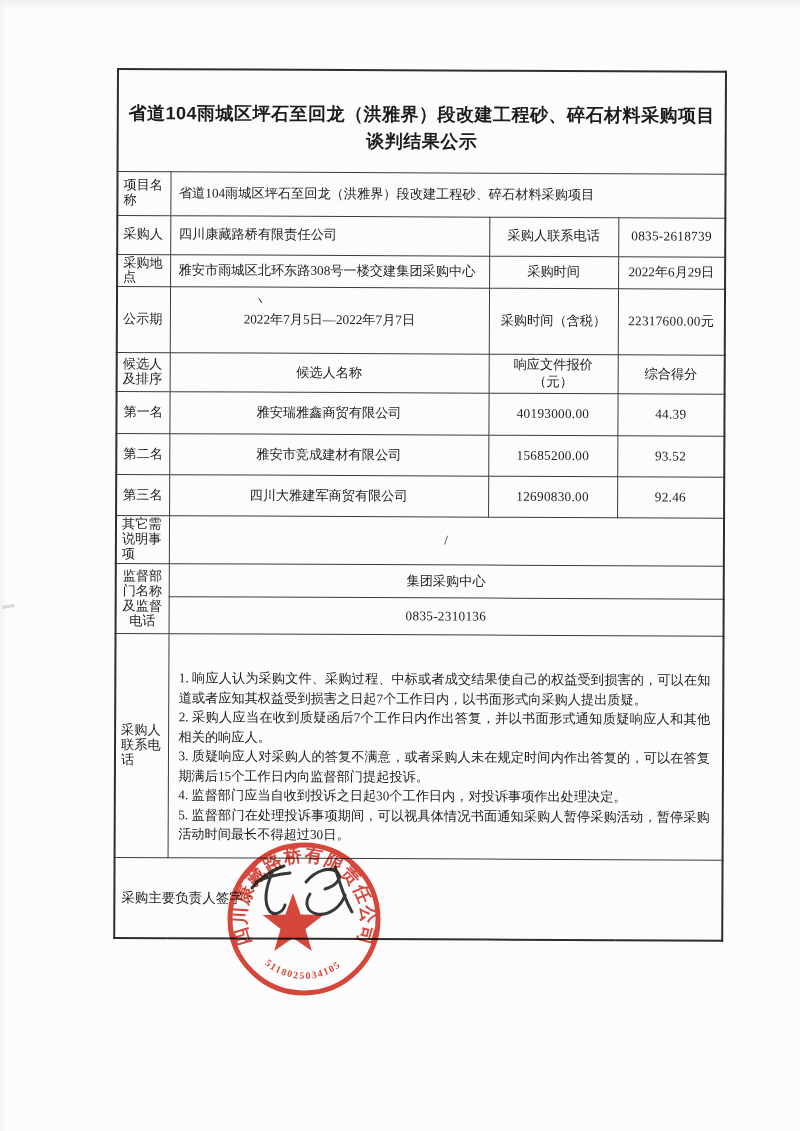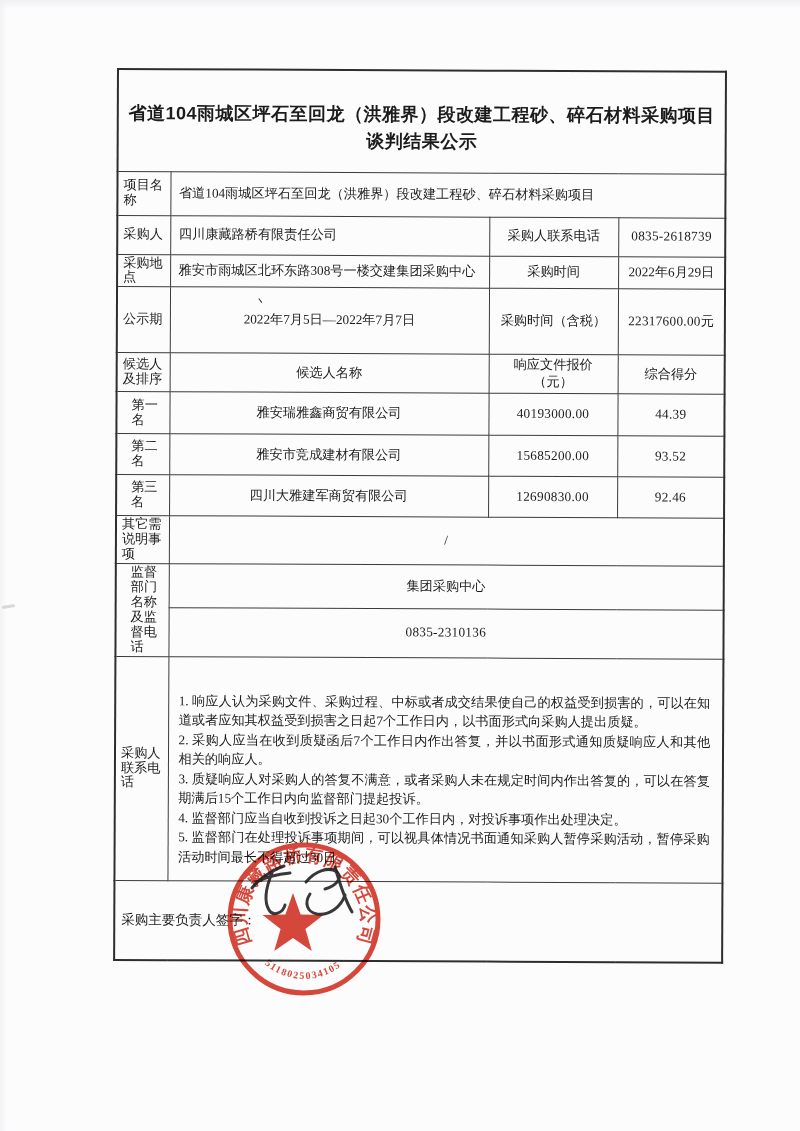--- a/index.html
+++ b/index.html
@@ -32,21 +32,21 @@
     line-height:1.28;
     word-break:break-all;
   }
   .title-cell {
     text-align:center; vertical-align:top;
     font-family:"Liberation Sans","DejaVu Sans",sans-serif;
     font-weight:bold; font-size:18px; line-height:27px; letter-spacing:.5px;
     padding-top:30px;
   }
   .lbl { padding:1px 2px 1px 5px; line-height:1.13; }
-  .lbl-c { padding-left:14px; padding-right:2px; }
+  .lbl-c { text-align:center; padding-left:2px; padding-right:2px; }
   .v-left { text-align:left; padding-left:8px; }
   .v-center { text-align:center; }
   .num { letter-spacing:.3px; }
   .obj {
     vertical-align:top; text-align:justify;
     padding:34px 12px 8px 10px;
     font-size:13.2px; line-height:19.5px;
   }
   .obj div { margin:0; }
   .sig-cell { padding-left:6px; font-size:13.5px; }

